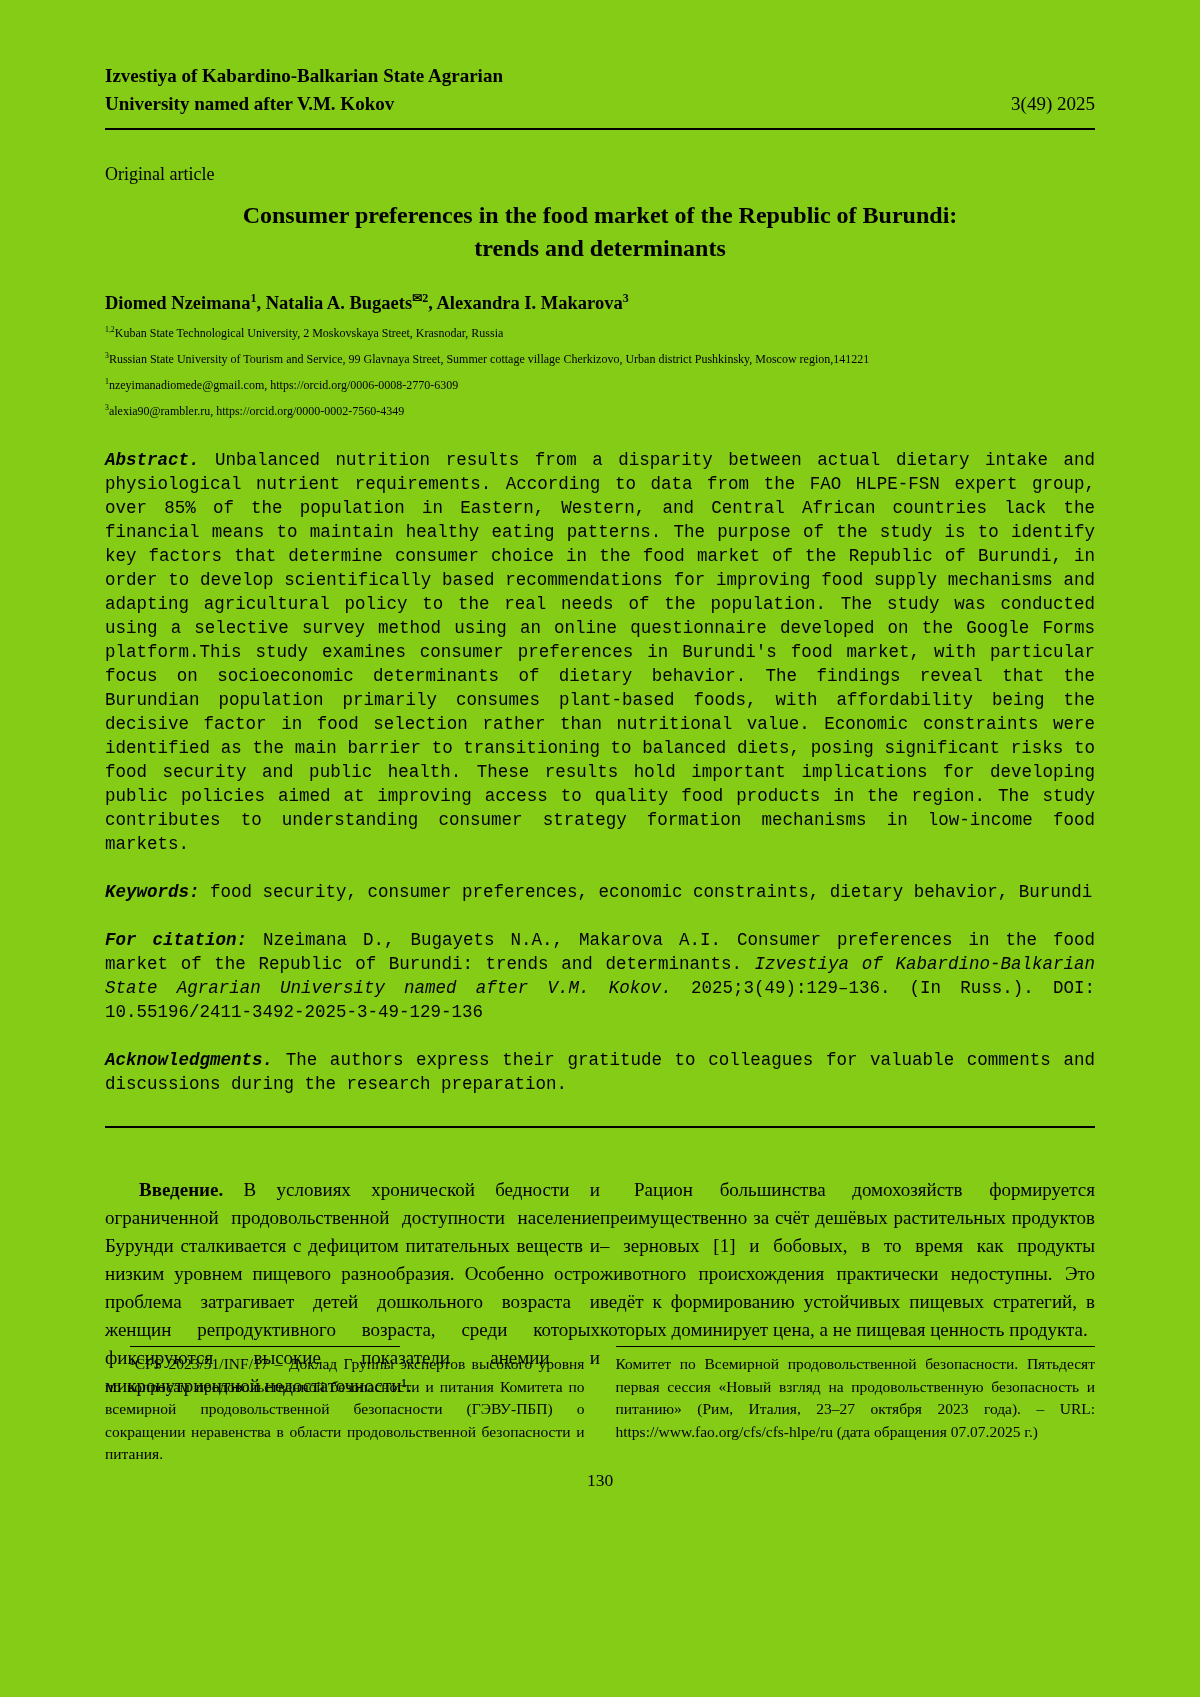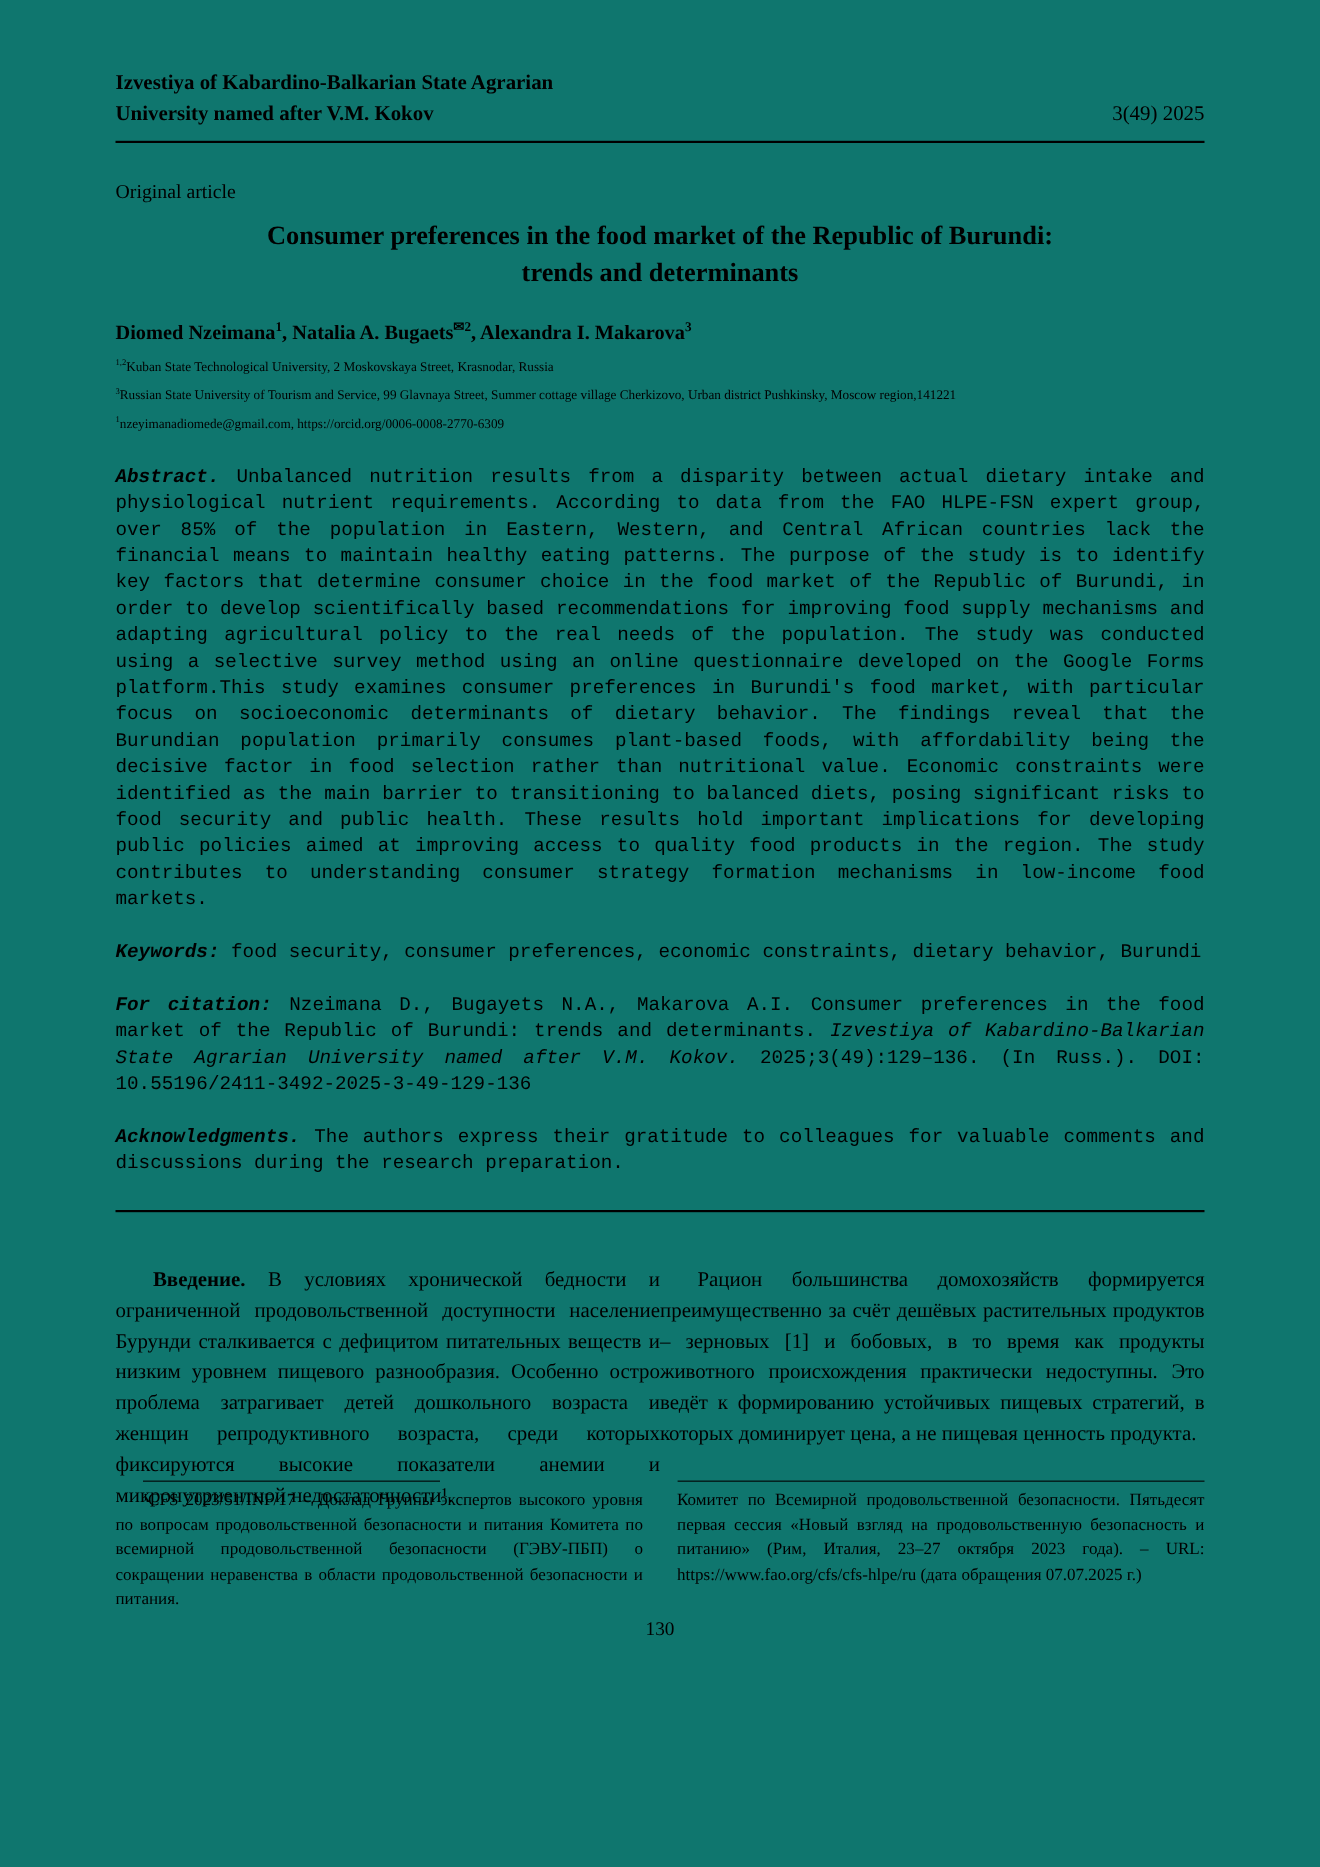--- a/index.html
+++ b/index.html
@@ -1,21 +1,21 @@
 <!DOCTYPE html>
 <html><head>
 <meta charset="utf-8">
 <style>
   html, body { margin: 0; padding: 0; background: #ffffff; }
   .page {
     position: relative;
     width: 1200px;
     height: 1697px;
     margin: 0 auto;
-    background: #0f766e;
+    background: #84cc16;
     color: #000000;
     font-family: "Liberation Serif", "DejaVu Serif", serif;
     box-sizing: border-box;
     padding: 62px 105px 16px 105px;
     overflow: hidden;
   }
   
   .journal-header {
     display: flex;
     justify-content: space-between;
@@ -106,20 +106,21 @@
   <h1 class="title"><span>Consumer preferences in the food market of the Republic of Burundi:</span><br><span>trends and determinants</span></h1>
 
   <p class="authors"><span><span>Diomed Nzeimana</span><sup>1</sup><span>,</span></span>
     <span><span>Natalia A. Bugaets</span><sup>✉2</sup><span>,</span></span>
     <span><span>Alexandra I. Makarova</span><sup>3</sup></span></p>
 
   <div class="affils">
     <p class="affil"><sup>1,2</sup><span>Kuban State Technological University, 2 Moskovskaya Street, Krasnodar, Russia</span></p>
     <p class="affil"><sup>3</sup><span>Russian State University of Tourism and Service, 99 Glavnaya Street, Summer cottage village Cherkizovo, Urban district Pushkinsky, Moscow region,141221</span></p>
     <p class="affil"><sup>1</sup><span>nzeyimanadiomede@gmail.com, https://orcid.org/0006-0008-2770-6309</span></p>
+    <p class="affil"><sup>3</sup><span>alexia90@rambler.ru, https://orcid.org/0000-0002-7560-4349</span></p>
   </div>
 
   <p class="para"><span class="lbl-bi">Abstract.</span> <span>Unbalanced nutrition results from a disparity between actual dietary intake and physiological nutrient requirements. According to data from the FAO HLPE-FSN expert group, over 85% of the population in Eastern, Western, and Central African countries lack the financial means to maintain healthy eating patterns. The purpose of the study is to identify key factors that determine consumer choice in the food market of the Republic of Burundi, in order to develop scientifically based recommendations for improving food supply mechanisms and adapting agricultural policy to the real needs of the population. The study was conducted using a selective survey method using an online questionnaire developed on the Google Forms platform.This study examines consumer preferences in Burundi's food market, with particular focus on socioeconomic determinants of dietary behavior. The findings reveal that the Burundian population primarily consumes plant-based foods, with affordability being the decisive factor in food selection rather than nutritional value. Economic constraints were identified as the main barrier to transitioning to balanced diets, posing significant risks to food security and public health. These results hold important implications for developing public policies aimed at improving access to quality food products in the region. The study contributes to understanding consumer strategy formation mechanisms in low-income food markets.</span></p>
 
   <p class="para"><span class="lbl-bi">Keywords:</span> <span>food security, consumer preferences, economic constraints, dietary behavior, Burundi</span></p>
 
   <p class="para"><span class="lbl-bi">For citation:</span> <span>Nzeimana D., Bugayets N.A., Makarova A.I. Consumer preferences in the food market of the Republic of Burundi: trends and determinants.</span> <span class="ital">Izvestiya of Kabardino-Balkarian State Agrarian University named after V.M. Kokov.</span> <span>2025;3(49):129–136. (In Russ.). DOI: 10.55196/2411-3492-2025-3-49-129-136</span></p>
 
   <p class="para"><span class="lbl-bi">Acknowledgments.</span> <span>The authors express their gratitude to colleagues for valuable comments and discussions during the research preparation.</span></p>
 

